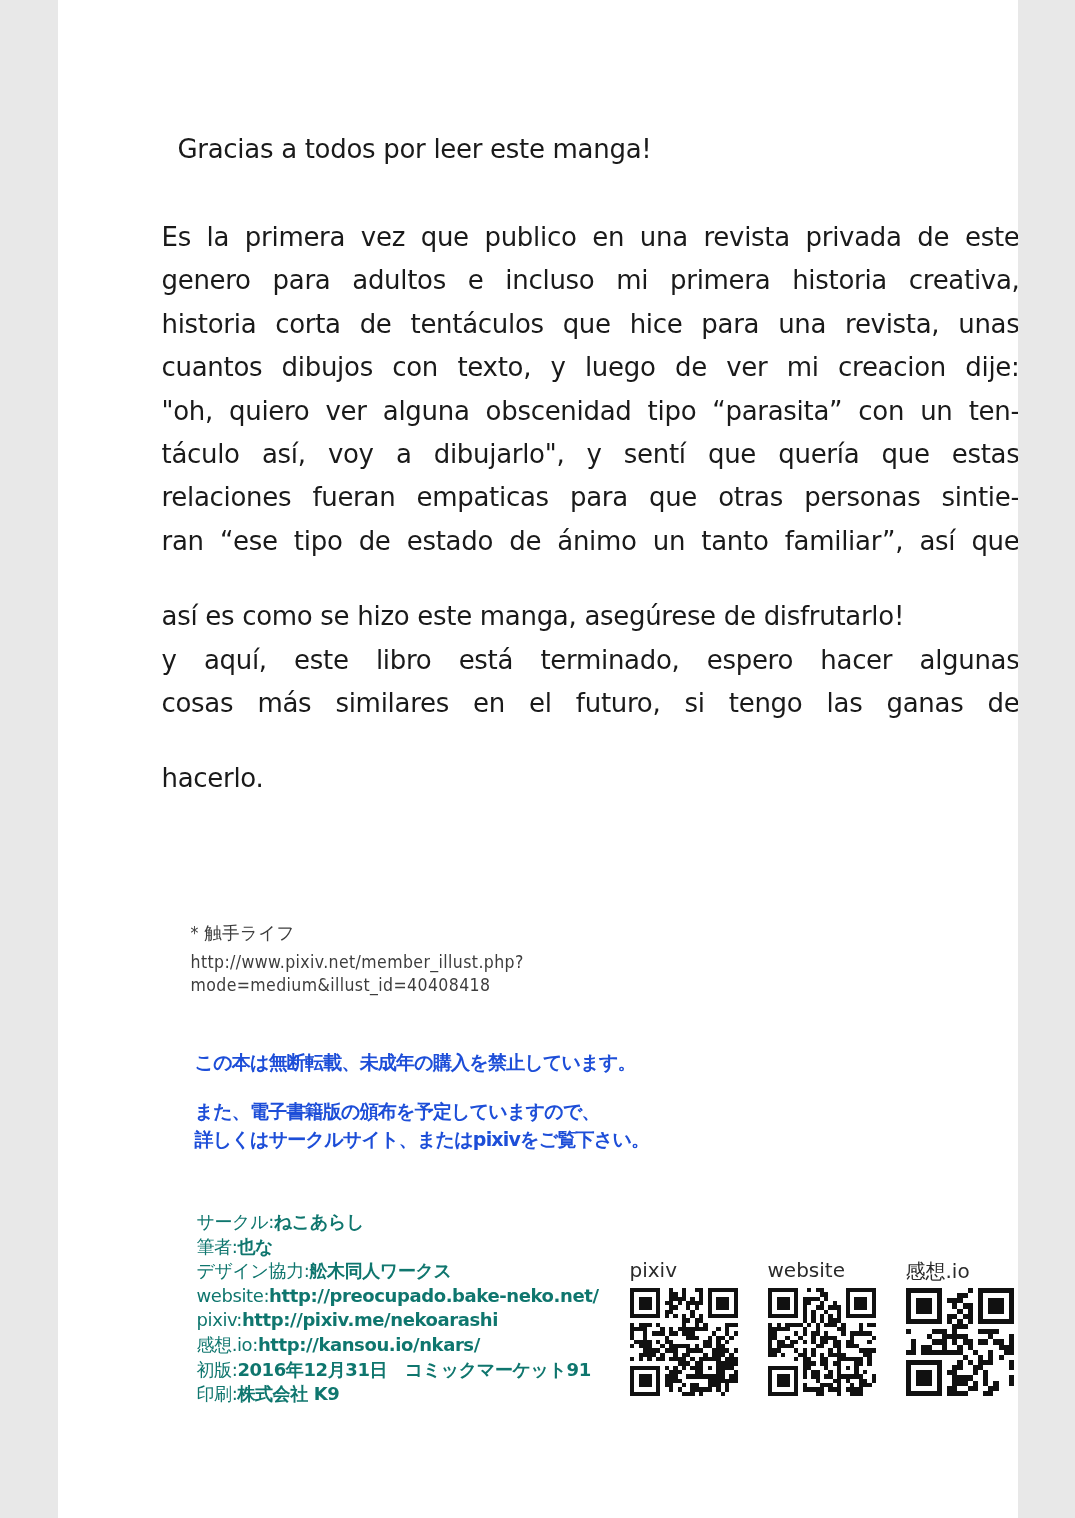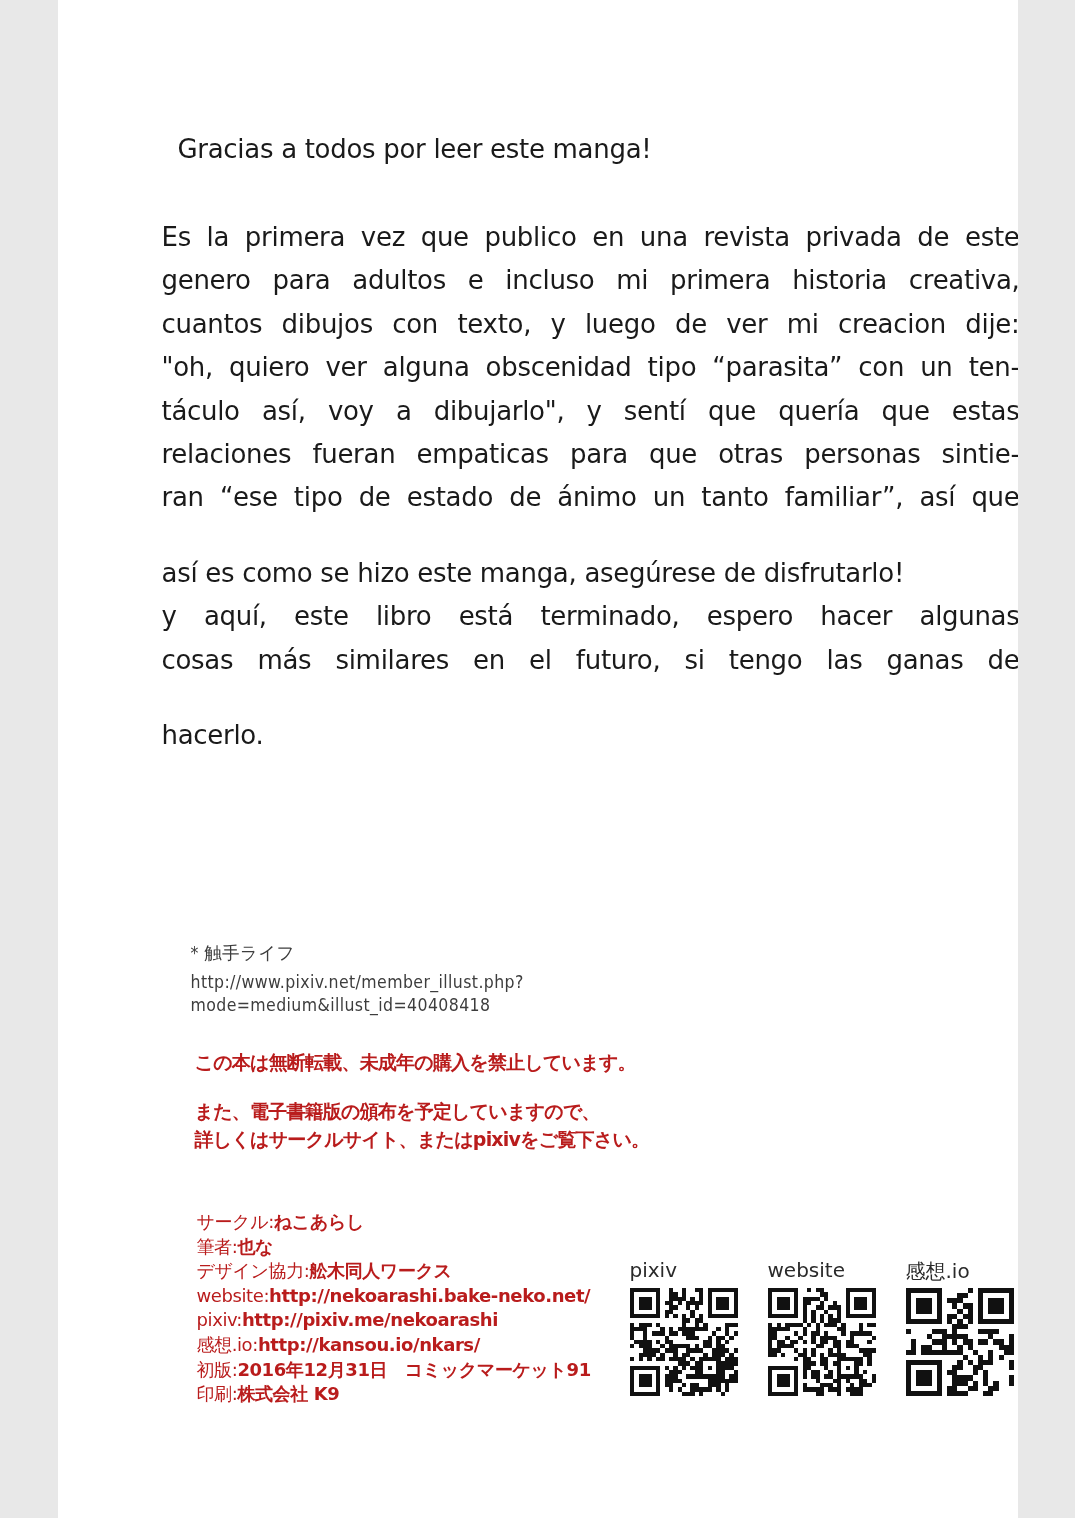--- a/index.html
+++ b/index.html
@@ -29,32 +29,32 @@
   }
   .body .line.no-stretch{
     text-align-last:left;margin-top:32px;-moz-text-align-last:left;
   }
   
   .note{
     position:absolute;left:133px;top:922px;
     font-size:17.5px;line-height:23.5px;color:#3d3d3d;
     letter-spacing:0.4px;font-stretch:condensed;
   }
-  .note .note-title{margin-bottom:5px;margin-top:20px;}
+  .note .note-title{margin-bottom:5px;}
   
   .notice{
     position:absolute;left:137px;top:1048px;
-    font-size:19px;font-weight:700;color:#b91c1c;
+    font-size:19px;font-weight:700;color:#1d4ed8;
     letter-spacing:-0.8px;line-height:28px;
   }
   .notice .gap{height:21px;}
   
   .credits{
     position:absolute;left:139px;top:1210px;
-    font-size:18px;line-height:24.6px;color:#b91c1c;
+    font-size:18px;line-height:24.6px;color:#0f766e;
     letter-spacing:-0.4px;
   }
   .credit-row{white-space:nowrap;}
   .credit-label{font-weight:400;}
   .credit-colon{font-weight:400;}
   .credit-value{font-weight:700;}
   
   .qr-col{position:absolute;width:118px;}
   .qr-col .qr-label{
     font-size:20px;color:#2a2a2a;letter-spacing:0;
@@ -68,20 +68,21 @@
 </head>
 <body>
 
 <div class="page">
 
   <div class="greeting">Gracias a todos por leer este manga!</div>
 
   <div class="body">
     <div class="line">Es la primera vez que publico en una revista privada de este</div>
     <div class="line">genero para adultos e incluso mi primera historia creativa,</div>
+    <div class="line">historia corta de tentáculos que hice para una revista, unas</div>
     <div class="line">cuantos dibujos con texto, y luego de ver mi creacion dije:</div>
     <div class="line">"oh, quiero ver alguna obscenidad tipo “parasita” con un ten-</div>
     <div class="line">táculo así, voy a dibujarlo", y sentí que quería que estas</div>
     <div class="line">relaciones fueran empaticas para que otras personas sintie-</div>
     <div class="line">ran “ese tipo de estado de ánimo un tanto familiar”, así que</div>
     <div class="line no-stretch">así es como se hizo este manga, asegúrese de disfrutarlo!</div>
     <div class="line">y aquí, este libro está terminado, espero hacer algunas</div>
     <div class="line">cosas más similares en el futuro, si tengo las ganas de</div>
     <div class="line no-stretch">hacerlo.</div>
   </div>
@@ -103,21 +104,21 @@
     <div class="credit-row">
       <span class="credit-label">サークル</span><span class="credit-colon">:</span><span class="credit-value">ねこあらし</span>
     </div>
     <div class="credit-row">
       <span class="credit-label">筆者</span><span class="credit-colon">:</span><span class="credit-value">也な</span>
     </div>
     <div class="credit-row">
       <span class="credit-label">デザイン協力</span><span class="credit-colon">:</span><span class="credit-value">舩木同人ワークス</span>
     </div>
     <div class="credit-row">
-      <span class="credit-label">website</span><span class="credit-colon">:</span><span class="credit-value">http://nekoarashi.bake-neko.net/</span>
+      <span class="credit-label">website</span><span class="credit-colon">:</span><span class="credit-value">http://preocupado.bake-neko.net/</span>
     </div>
     <div class="credit-row">
       <span class="credit-label">pixiv</span><span class="credit-colon">:</span><span class="credit-value">http://pixiv.me/nekoarashi</span>
     </div>
     <div class="credit-row">
       <span class="credit-label">感想.io</span><span class="credit-colon">:</span><span class="credit-value">http://kansou.io/nkars/</span>
     </div>
     <div class="credit-row">
       <span class="credit-label">初版</span><span class="credit-colon">:</span><span class="credit-value">2016年12月31日　コミックマーケット91</span>
     </div>

